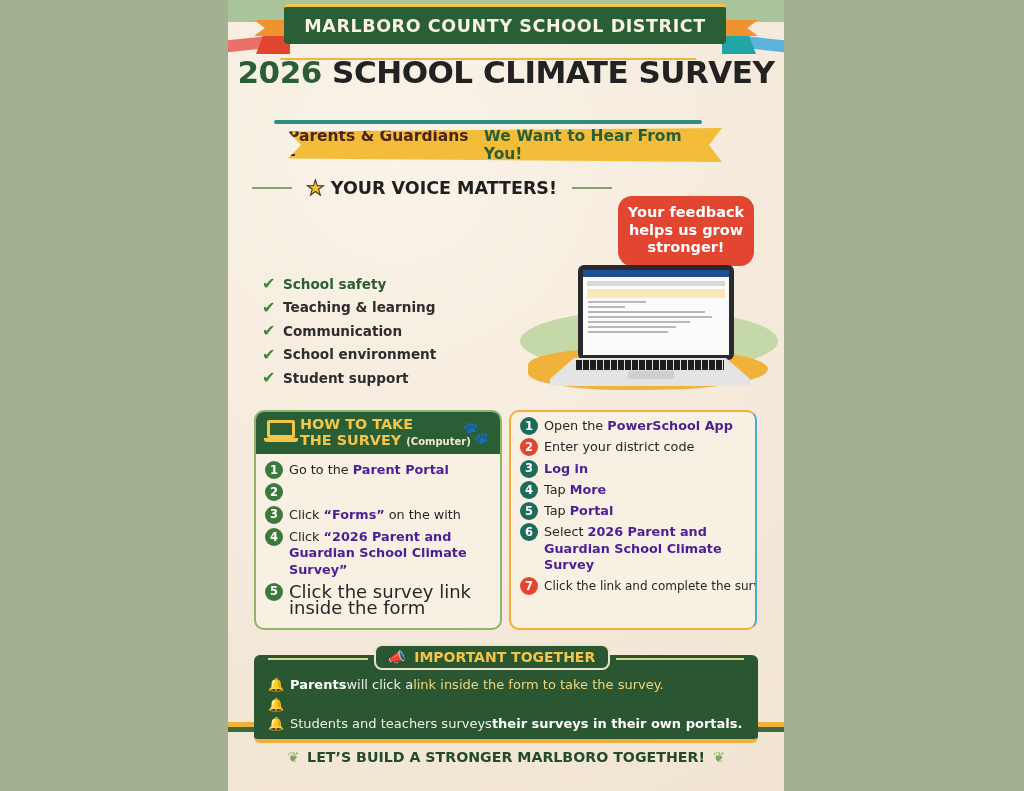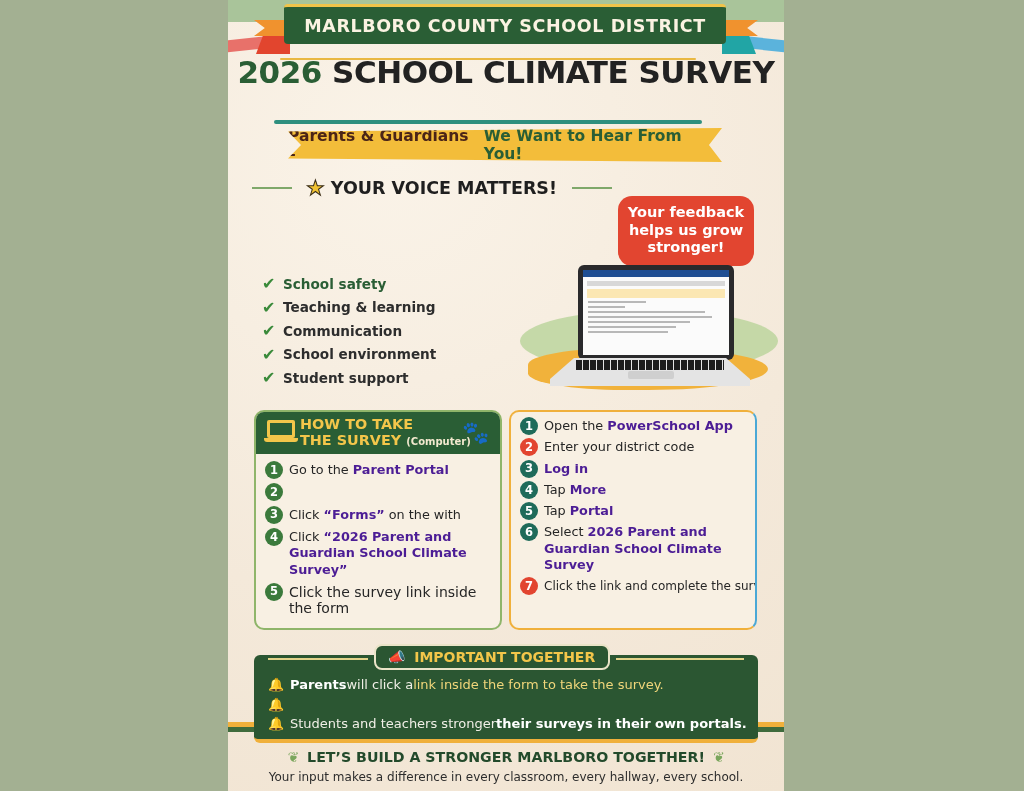--- a/index.html
+++ b/index.html
@@ -222,21 +222,21 @@
       <li>
           <span class="num">3</span>
           <span><span>Click </span><b>“Forms”</b><span> on the with</span></span>
         </li>
       <li>
           <span class="num">4</span>
           <span><span>Click </span><b>“2026 Parent and Guardian School Climate Survey”</b></span>
         </li>
       <li>
           <span class="num">5</span>
-          <span style="font-size:14px">Click the survey link inside the form</span>
+          <span style="font-size:18px">Click the survey link inside the form</span>
         </li>
 
     </ol>
   </section>
 
   <section class="card card-ph">
     <ol class="steps" style="padding-top:6px">
       <li style="margin-bottom:4.3px">
           <span class="num teal">1</span>
           <span><span>Open the </span><b>PowerSchool App</b></span>
@@ -282,24 +282,23 @@
         <span class="bell">🔔</span>
         <b>Parents</b>
         <span> will click a </span>
         <span class="y">link inside the form to take the survey.</span>
       </li>
     <li>
         <span class="bell">🔔</span>
       </li>
     <li>
         <span class="bell">🔔</span>
-        <span>Students and teachers stronger </span>
+        <span>Students and teachers surveys </span>
         <b>their surveys in their own portals.</b>
       </li>
   </ul>
 
   <div class="footer-h">
     <span class="leaf">❦</span>
     <span>LET’S BUILD A STRONGER MARLBORO TOGETHER!</span>
     <span class="leaf">❦</span>
   </div>
-  <p class="footer-s">Your input makes a difference in every classroom, every hallway, every school.</p>
 </div>
 
 </body></html>

